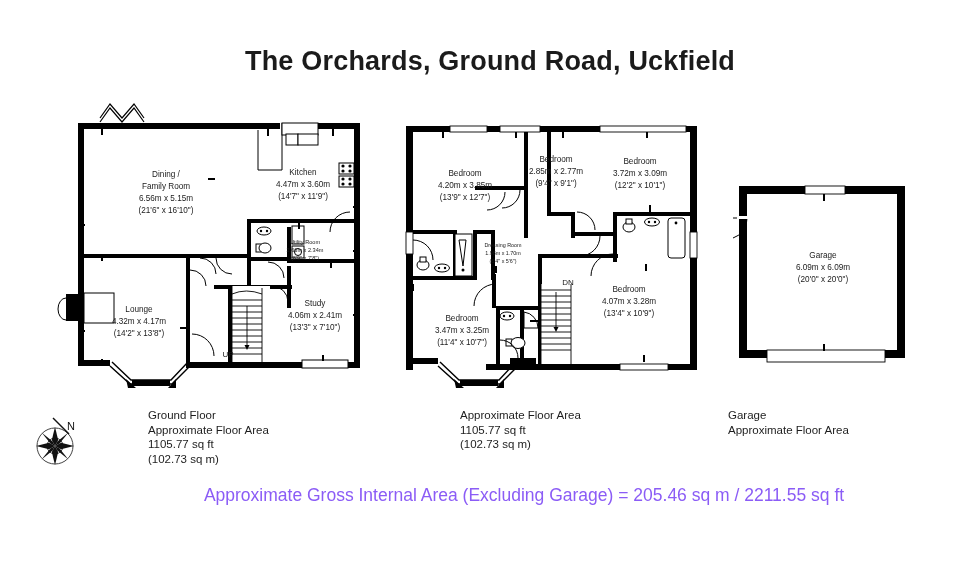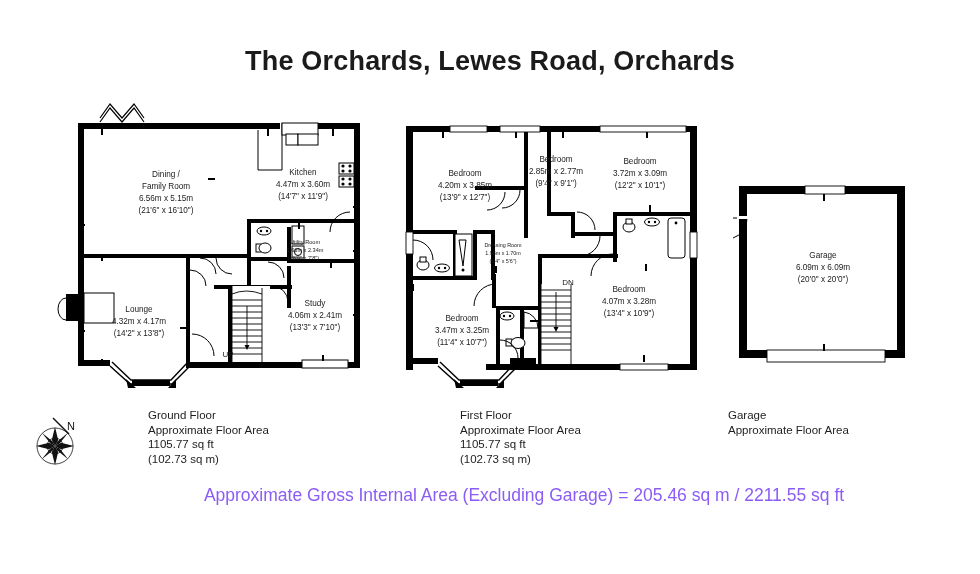--- a/index.html
+++ b/index.html
@@ -71,21 +71,21 @@
     top: 420px;
     font-size: 11px;
     color: #111;
   }
 </style>
 </head>
 <body>
 
 <div id="page">
 
-  <div class="title">The Orchards, Lewes Road, Orchards</div>
+  <div class="title">The Orchards, Ground Road, Uckfield</div>
 
   <svg class="plan" width="980" height="574" viewBox="0 0 980 574" style="pointer-events:none;">
 
     <g>
 
       <path fill="#000" d="
         M78,123 L207,123 L207,129 L84,129 L84,366 L78,366 Z"></path>
 
       <path fill="#000" d="M207,123 L280,123 L280,129 L207,129 Z"></path>
       <path fill="#000" d="M318,123 L360,123 L360,129 L318,129 Z"></path>
@@ -479,21 +479,20 @@
   <div class="compass-label">N</div>
 
   <div class="captions">
     <div class="caption" id="cap-ground">
       <div>Ground Floor</div>
       <div>Approximate Floor Area</div>
       <div>1105.77 sq ft</div>
       <div>(102.73 sq m)</div>
     </div>
     <div class="caption" id="cap-first">
-      <div>First Floor</div>
       <div>Approximate Floor Area</div>
       <div>1105.77 sq ft</div>
       <div>(102.73 sq m)</div>
     </div>
     <div class="caption" id="cap-garage">
       <div>Garage</div>
       <div>Approximate Floor Area</div>
     </div>
   </div>
 

